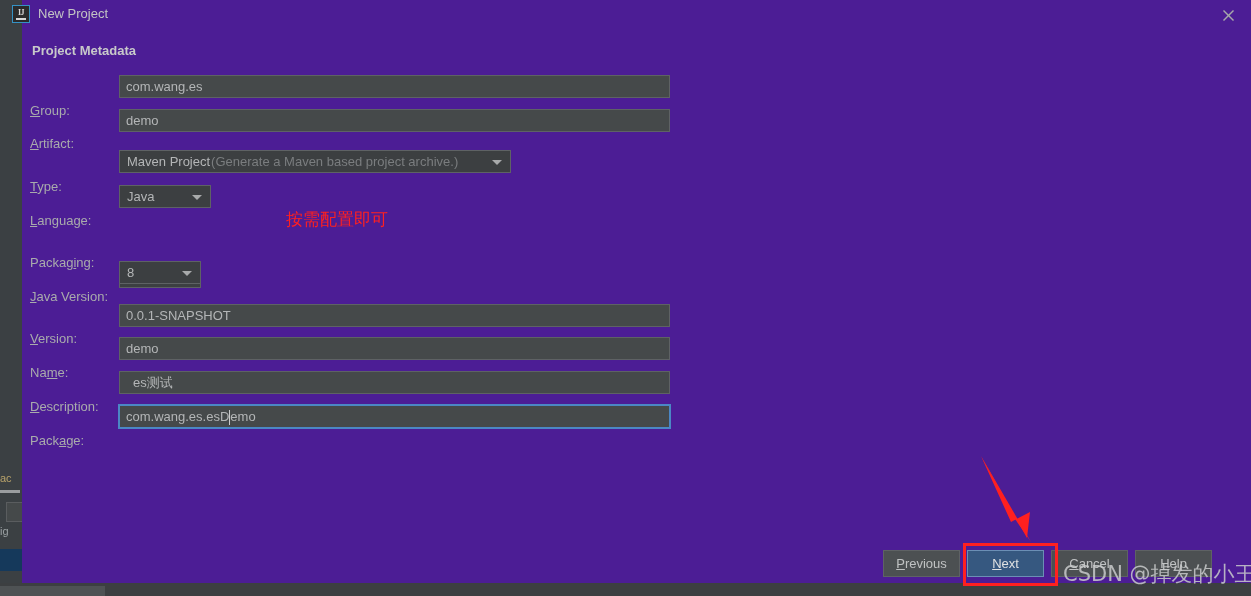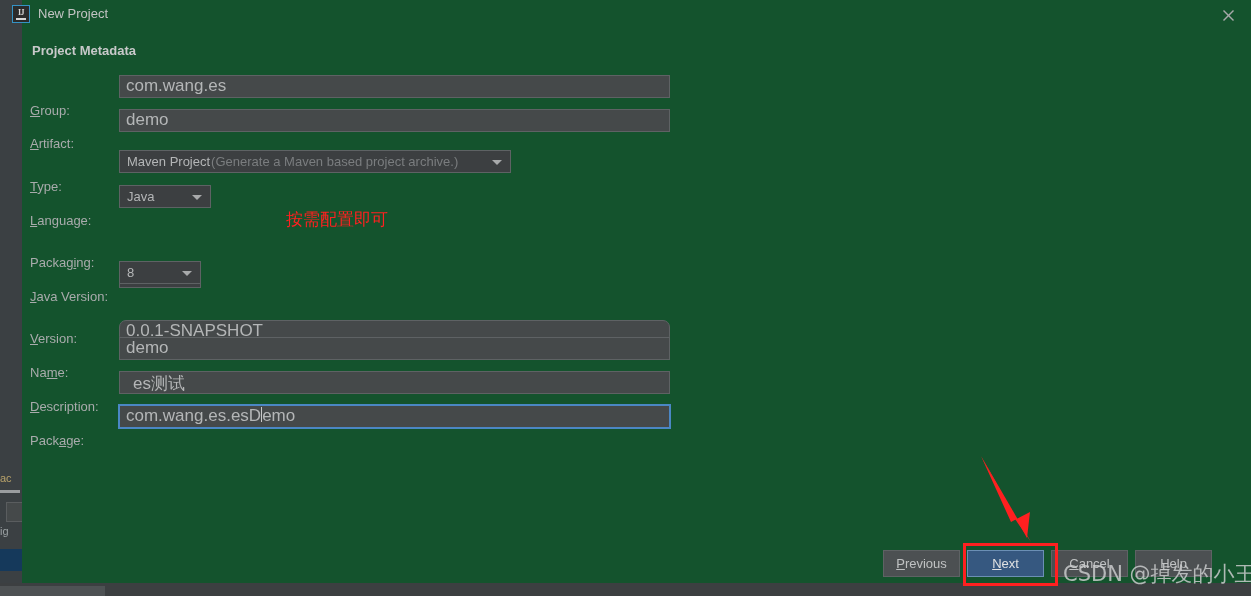--- a/index.html
+++ b/index.html
@@ -54,21 +54,21 @@
     position: absolute; left: 0; top: 586px;
     width: 105px; height: 10px;
     background: #4e5254;
   }
 
   
   #dialog {
     position: absolute;
     left: 22px; top: 0;
     width: 1229px; height: 583px;
-    background: #14532d;
+    background: #4c1d95;
   }
 
   
   #titlebar {
     position: absolute; left: 0; top: 0;
     width: 1229px; height: 28px;
   }
   #ij-logo {
     position: absolute; left: -10px; top: 5px;
     width: 18px; height: 18px;
@@ -111,22 +111,22 @@
     margin-top: 23px;
   }
   .lbl u { text-decoration: underline; }
 
   .textfield {
     position: absolute;
     height: 23px;
     background: #45494a;
     border: 1px solid #5e6264;
     color: #b4b6b7;
-    font-size: 17px;
-    display: flex; 
+    font-size: 13px;
+    display: flex; align-items: center;
     padding-left: 6px;
     white-space: nowrap;
     overflow: hidden;
   }
   .textfield.focused {
     border: 2px solid #4b87c4;
     background: #45494a;
     height: 25px;
   }
   .caret {
@@ -275,21 +275,21 @@
     <span class="arrow"></span>
   </div>
 
   <div class="lbl" style="left:8px; top:266px;"><span></span><u>J</u><span>ava Version:</span></div>
   <div class="combo" style="left:97px; top:261px; width:82px;">
     <span>8</span>
     <span class="arrow"></span>
   </div>
 
   <div class="lbl" style="left:8px; top:308px;"><span></span><u>V</u><span>ersion:</span></div>
-  <div class="textfield" style="left:97px; top:320px; width:551px;border-radius:7px;">
+  <div class="textfield" style="left:97px; top:304px; width:551px;">
       <span>0.0.1-SNAPSHOT</span>
     </div>
 
   <div class="lbl" style="left:8px; top:342px;"><span>Na</span><u>m</u><span>e:</span></div>
   <div class="textfield" style="left:97px; top:337px; width:551px;">
       <span>demo</span>
     </div>
 
   <div class="lbl" style="left:8px; top:376px;"><span></span><u>D</u><span>escription:</span></div>
   <div class="textfield" style="left:97px; top:371px; width:551px;padding-left:13px;">

